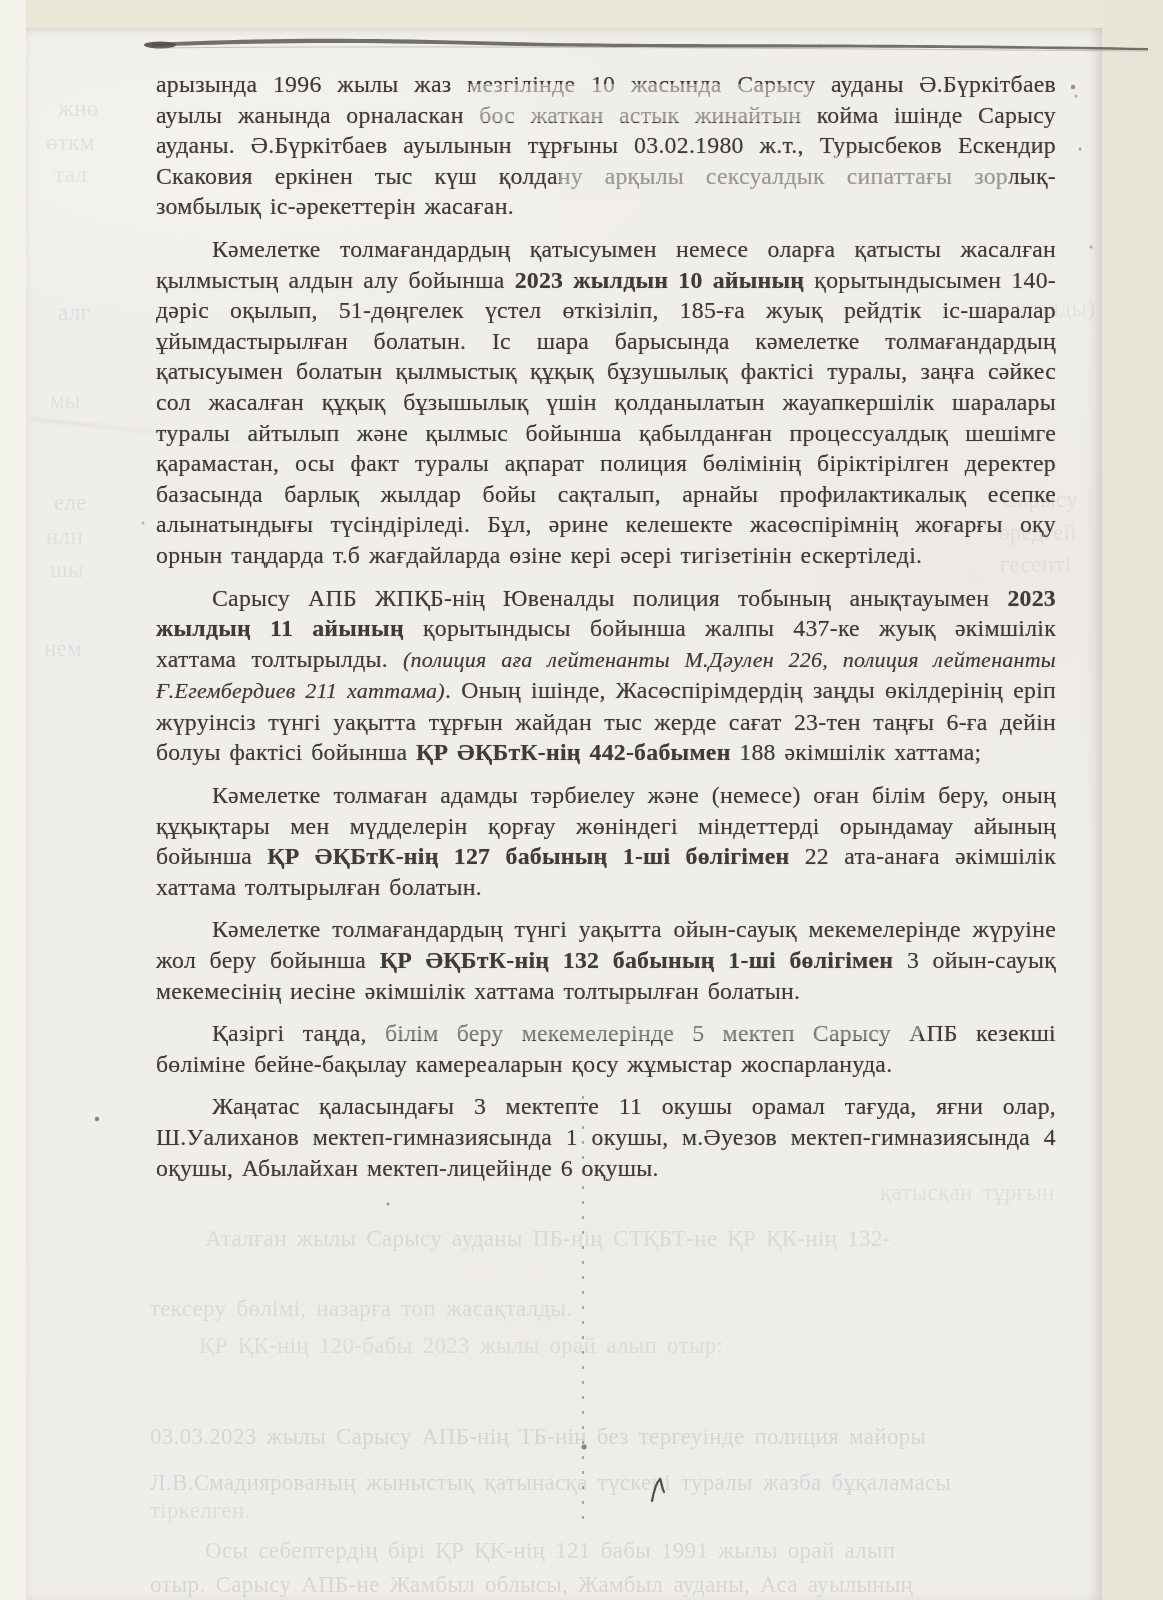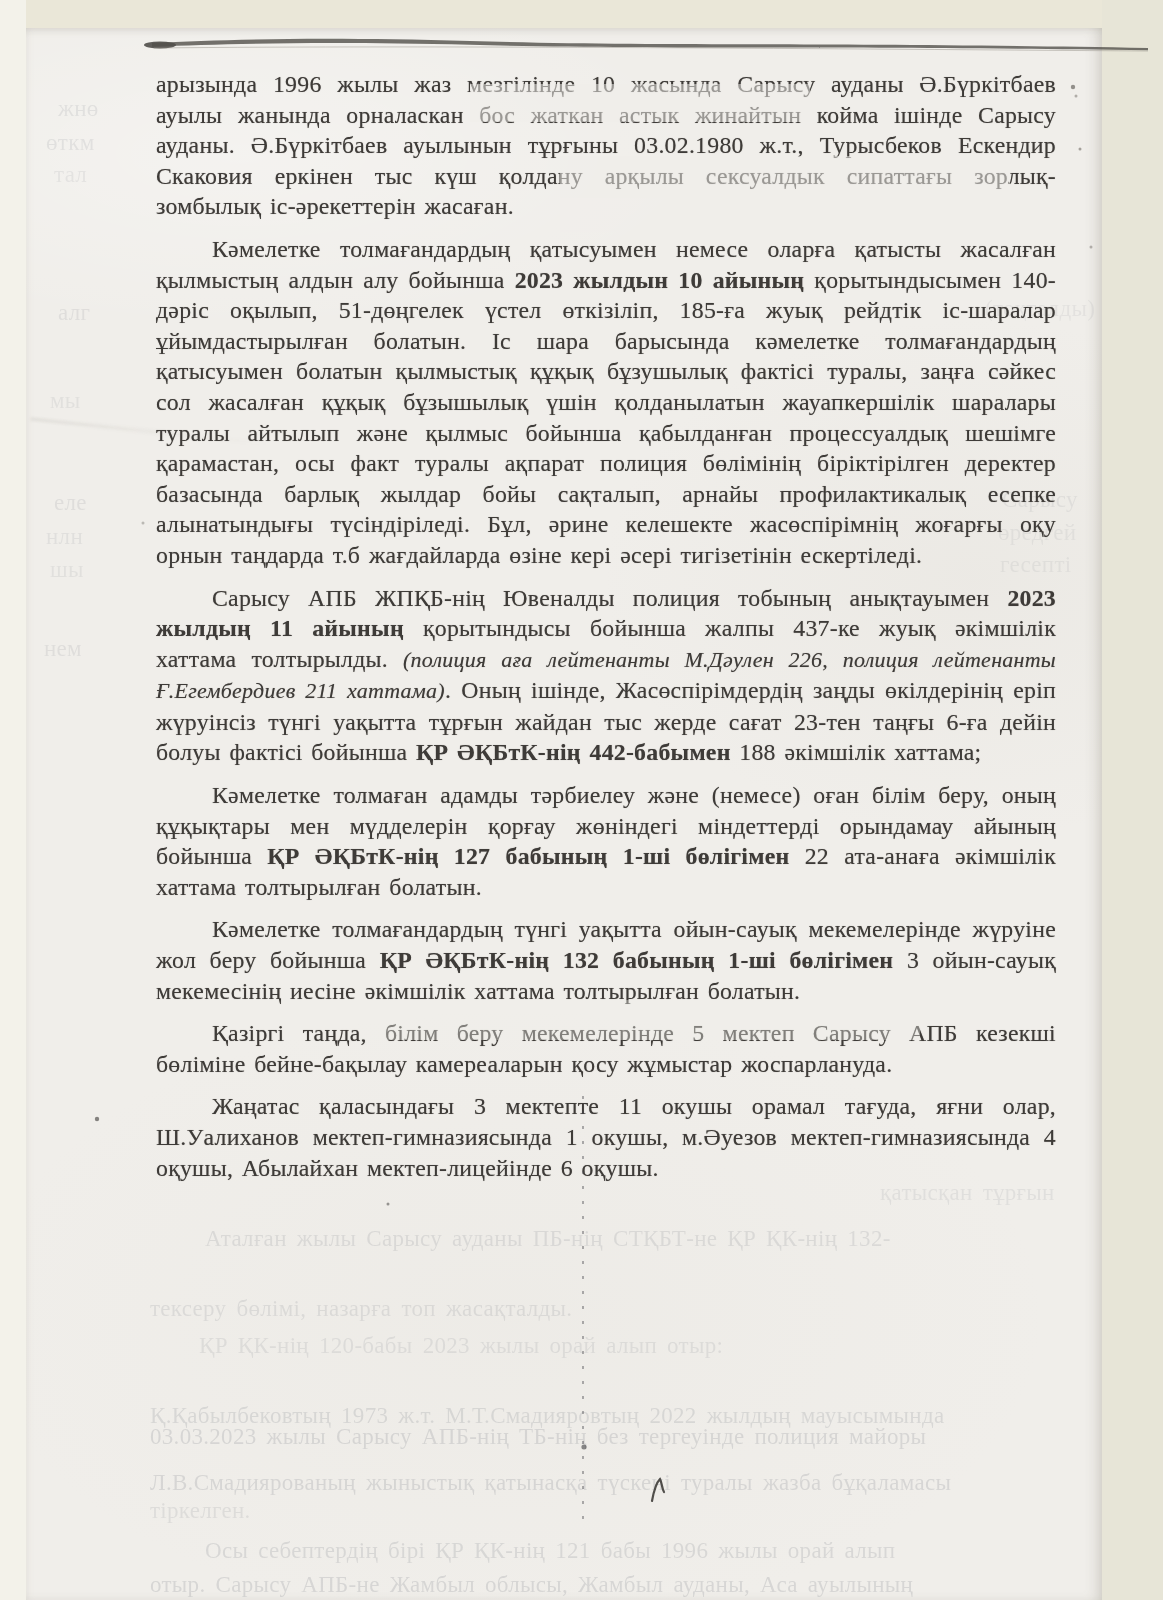--- a/index.html
+++ b/index.html
@@ -92,24 +92,23 @@
     <path d="M12 11 C 90 7, 190 5, 330 9 C 510 14.5, 660 10, 1008 16 L 1008 18.2 C 660 13.5, 510 17.5, 330 12.8 C 190 9.5, 90 11.5, 12 14.8 Z" fill="#52504b" opacity="0.8"></path>
     <path d="M14 16 C 300 13, 700 17, 1008 19" stroke="#8d8a80" stroke-width="1" fill="none" opacity="0.45"></path>
   </svg>
 
   <div class="bleed-layer" id="bleed">
       <div class="bleed-line" style="top: 1180px; left: 880px; opacity: 0.11;">қатысқан тұрғын</div>
       <div class="bleed-line" style="top: 1226px; left: 205px; opacity: 0.15;">Аталған жылы Сарысу ауданы ПБ-нің СТҚБТ-не ҚР ҚК-нің 132-</div>
       <div class="bleed-line" style="top: 1296px; left: 150px; opacity: 0.14;">тексеру бөлімі, назарға топ жасақталды.</div>
       <div class="bleed-line" style="top: 1333px; left: 199px; opacity: 0.13; text-align: center;">ҚР ҚК-нің 120-бабы 2023 жылы орай алып отыр:</div>
       <div class="bleed-line" style="top: 1424px; left: 150px; opacity: 0.18;">03.03.2023 жылы Сарысу АПБ-нің ТБ-нің без тергеуінде полиция майоры</div>
-      <div class="bleed-line" style="top: 1403px; left: 150px; opacity: 0.17;">Қ.Қабылбековтың 1973 ж.т. М.Т.Смадияровтың 2022 жылдың мауысымында</div>
       <div class="bleed-line" style="top: 1470px; left: 150px; opacity: 0.18;">Л.В.Смадиярованың жыныстық қатынасқа түскені туралы жазба бұқаламасы</div>
       <div class="bleed-line" style="top: 1498px; left: 150px; opacity: 0.13;">тіркелген.</div>
-      <div class="bleed-line" style="top: 1538px; left: 205px; opacity: 0.17;">Осы себептердің бірі ҚР ҚК-нің 121 бабы 1996 жылы орай алып</div>
+      <div class="bleed-line" style="top: 1538px; left: 205px; opacity: 0.17;">Осы себептердің бірі ҚР ҚК-нің 121 бабы 1991 жылы орай алып</div>
       <div class="bleed-line" style="top: 1572px; left: 150px; opacity: 0.18;">отыр. Сарысу АПБ-не Жамбыл облысы, Жамбыл ауданы, Аса ауылының</div>
       <div class="bleed-line" style="top: 1598px; left: 150px; opacity: 0.16;">тұрғыны 15.06.1986 ж.т. Всейбаев Махсат Берікұлыч арызданып, өз</div>
       <div class="bleed-line" style="top: 96px; left: 58px; opacity: 0.12;">жнө</div>
       <div class="bleed-line" style="top: 130px; left: 46px; opacity: 0.12;">өткм</div>
       <div class="bleed-line" style="top: 162px; left: 54px; opacity: 0.1;">тал</div>
       <div class="bleed-line" style="top: 300px; left: 58px; opacity: 0.12;">алг</div>
       <div class="bleed-line" style="top: 388px; left: 50px; opacity: 0.1;">мы</div>
       <div class="bleed-line" style="top: 490px; left: 54px; opacity: 0.12;">еле</div>
       <div class="bleed-line" style="top: 524px; left: 46px; opacity: 0.11;">нлн</div>
       <div class="bleed-line" style="top: 557px; left: 50px; opacity: 0.1;">шы</div>

